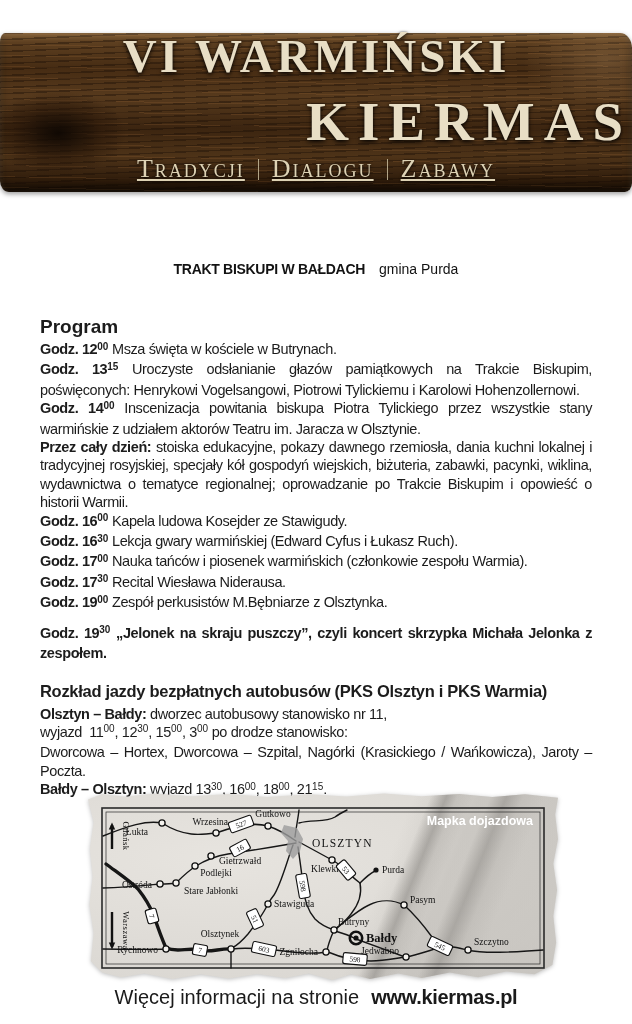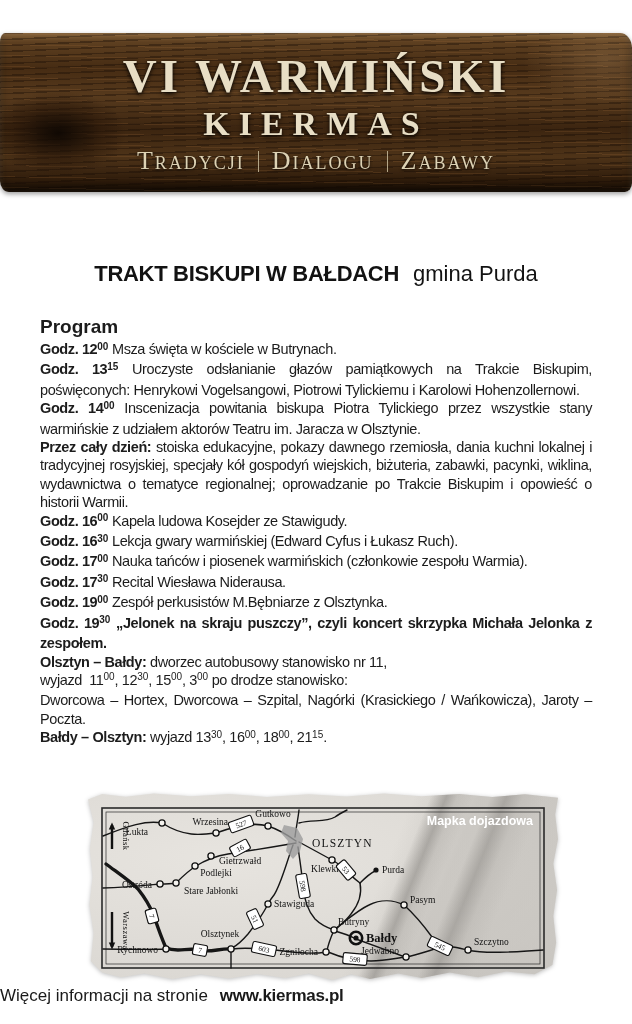--- a/index.html
+++ b/index.html
@@ -9,42 +9,42 @@
   
   .plank{position:absolute;top:33px;left:0;width:632px;height:159px;text-align:center;
     background:
       radial-gradient(ellipse 95px 58px at 58px 100px, rgba(12,6,2,.92) 0%, rgba(40,22,8,.55) 45%, transparent 72%),
       radial-gradient(ellipse 120px 60px at 96% 18%, rgba(196,156,108,.28), transparent 70%),
       repeating-linear-gradient(177.5deg, rgba(22,11,4,.38) 0px, rgba(22,11,4,.38) 1.5px, rgba(0,0,0,0) 1.5px, rgba(0,0,0,0) 6px),
       repeating-linear-gradient(181deg, rgba(160,106,56,.20) 0 1px, transparent 1px 11px),
       linear-gradient(180deg,#7d5a33 0%,#5d3f20 6%,#462c13 22%,#573a1d 40%,#3c2510 60%,#4e3318 78%,#2c1a0a 94%,#1f1206 100%);
     border-radius:5px 12px 7px 9px / 9px 15px 9px 11px;
     box-shadow:0 2px 5px rgba(0,0,0,.4), inset 0 2px 6px rgba(255,228,185,.16), inset 0 -5px 9px rgba(0,0,0,.55);}
-  .title1{padding-top:20px;font-family:"Liberation Serif",serif;font-weight:700;font-size:47px;line-height:1.0;
+  .title1{font-family:"Liberation Serif",serif;font-weight:700;font-size:47px;line-height:1.0;
           letter-spacing:3px;color:#e8dec5;text-shadow:0 2px 4px rgba(0,0,0,.85),0 0 2px rgba(0,0,0,.5);}
-  .title2{font-family:"Liberation Serif",serif;font-weight:700;font-size:34px;line-height:1.0;margin-top:7px;
-          letter-spacing:9px;color:#e8dec5;text-shadow:0 2px 4px rgba(0,0,0,.85),0 0 2px rgba(0,0,0,.5);}
+  .title2{font-family:"Liberation Serif",serif;font-weight:700;font-size:55px;line-height:1.0;margin-top:14px;
+          letter-spacing:9px;color:#e8dec5;text-shadow:0 2px 4px rgba(0,0,0,.85),0 0 2px rgba(0,0,0,.5);text-align:right;}
   .subtitle{margin-top:7px;font-family:"Liberation Serif",serif;font-variant:small-caps;font-size:26px;line-height:1;
-            letter-spacing:2px;color:#ddd2b4;text-shadow:0 1px 3px rgba(0,0,0,.8);}
+            letter-spacing:2px;color:#ddd2b4;text-shadow:0 1px 3px rgba(0,0,0,.8);text-decoration:underline;}
   .sep{display:inline-block;width:1px;height:21px;background:#c8bc9d;margin:0 13px;vertical-align:-3px;opacity:.85;}
 
   
   .date{position:absolute;top:204px;left:0;right:0;text-align:center;
         font-size:41px;font-weight:700;letter-spacing:-1px;color:#121212;}
-  .location{position:absolute;top:261px;left:0;right:0;text-align:center;font-size:22px;color:#121212;}
+  .location{position:absolute;top:261px;left:0;right:0;text-align:center;font-size:14px;color:#121212;}
   .loc-b{font-weight:700;letter-spacing:-.3px;}
   .loc-n{margin-left:14px;font-weight:400;}
 
   
   .content{position:absolute;top:316px;left:40px;width:552px;}
   .h-program{margin:0 0 3px 0;font-size:19px;line-height:21px;font-weight:700;}
   .para{margin:0;font-size:14.5px;line-height:18.4px;letter-spacing:-.4px;text-align:justify;}
   .bb{font-weight:700;}
   .sup{font-size:10px;position:relative;top:-4.5px;letter-spacing:0;}
-  .highlight{}
+  .highlight{margin-top:10px;}
   .h-bus{margin:18px 0 3px 0;font-size:16.5px;line-height:21px;font-weight:700;letter-spacing:-.3px;}
   .bus-list p:last-child{}
 
   
   .map-wrap{position:absolute;top:792px;left:88px;width:470px;height:188px;filter:drop-shadow(0 1px 2px rgba(0,0,0,.25));}
   .paper{position:absolute;inset:0;
     background:
       linear-gradient(112deg, rgba(0,0,0,0) 63%, rgba(100,97,93,.38) 66%, rgba(150,147,142,.22) 68%, rgba(0,0,0,0) 71%,
                       rgba(0,0,0,0) 74%, rgba(108,105,101,.34) 77%, rgba(168,165,160,.22) 80%, rgba(0,0,0,0) 84%),
       linear-gradient(112deg, rgba(0,0,0,0) 60%, rgba(178,175,170,.45) 72%, rgba(188,185,180,.5) 100%),
@@ -66,21 +66,21 @@
   .town-label.big{font-size:12.5px;font-weight:bold;}
   .shield{fill:#fff;stroke:#111;stroke-width:1.1;}
   .shield-label{font-family:"Liberation Serif",serif;font-size:7.5px;fill:#111;}
   .arrow-line{stroke:#111;stroke-width:2.4;}
   .arrow-head{fill:#111;}
   .arrow-label{font-family:"Liberation Serif",serif;font-size:8.5px;fill:#111;letter-spacing:.5px;}
   .city-label{font-family:"Liberation Serif",serif;font-size:11.5px;letter-spacing:1.2px;fill:#111;}
   .badge{font-family:"Liberation Sans",sans-serif;font-size:12.5px;font-weight:bold;fill:#fff;}
 
   
-  .footer{position:absolute;top:986px;left:0;right:0;font-size:17px;color:#1a1a1a;}
+  .footer{position:absolute;top:986px;left:0;right:0;text-align:center;font-size:20px;color:#1a1a1a;}
   .footer .link{font-weight:700;margin-left:12px;letter-spacing:-.3px;}
 </style>
 </head>
 <body>
 
 <div class="page">
 
   <header class="plank">
     <div class="title1">VI WARMIŃSKI</div>
     <div class="title2">KIERMAS</div>
@@ -101,20 +101,21 @@
         <p class="para"><span class="bb">Godz. 13</span><span class="bb sup">15</span><span class=""> Uroczyste odsłanianie głazów pamiątkowych na Trakcie Biskupim, poświęconych: Henrykowi Vogelsangowi, Piotrowi Tylickiemu i Karolowi Hohenzollernowi.</span></p>
         <p class="para"><span class="bb">Godz. 14</span><span class="bb sup">00</span><span class=""> Inscenizacja powitania biskupa Piotra Tylickiego przez wszystkie stany warmińskie z udziałem aktorów Teatru im. Jaracza w Olsztynie.</span></p>
         <p class="para"><span class="bb">Przez cały dzień:</span><span class=""> stoiska edukacyjne, pokazy dawnego rzemiosła, dania kuchni lokalnej i tradycyjnej rosyjskiej, specjały kół gospodyń wiejskich, biżuteria, zabawki, pacynki, wiklina, wydawnictwa o tematyce regionalnej; oprowadzanie po Trakcie Biskupim i opowieść o historii Warmii.</span></p>
         <p class="para"><span class="bb">Godz. 16</span><span class="bb sup">00</span><span class=""> Kapela ludowa Kosejder ze Stawigudy.</span></p>
         <p class="para"><span class="bb">Godz. 16</span><span class="bb sup">30</span><span class=""> Lekcja gwary warmińskiej (Edward Cyfus i Łukasz Ruch).</span></p>
         <p class="para"><span class="bb">Godz. 17</span><span class="bb sup">00</span><span class=""> Nauka tańców i piosenek warmińskich (członkowie zespołu Warmia).</span></p>
         <p class="para"><span class="bb">Godz. 17</span><span class="bb sup">30</span><span class=""> Recital Wiesława Niderausa.</span></p>
         <p class="para"><span class="bb">Godz. 19</span><span class="bb sup">00</span><span class=""> Zespół perkusistów M.Bębniarze z Olsztynka.</span></p>
       </div>
     <p class="para highlight"><span class="bb">Godz. 19</span><span class="bb sup">30</span><span class="bb"> „Jelonek na skraju puszczy”, czyli koncert skrzypka Michała Jelonka z zespołem.</span></p>
+    <h2 class="h-bus">Rozkład jazdy bezpłatnych autobusów (PKS Olsztyn i PKS Warmia)</h2>
     <div class="bus-list">
         <p class="para"><span class="bb">Olsztyn – Bałdy:</span><span class=""> dworzec autobusowy stanowisko nr 11,</span></p>
         <p class="para"><span class="">wyjazd&nbsp; 11</span><span class=" sup">00</span><span class="">, 12</span><span class=" sup">30</span><span class="">, 15</span><span class=" sup">00</span><span class="">, 3</span><span class=" sup">00</span><span class=""> po drodze stanowisko:</span></p>
         <p class="para"><span class="">Dworcowa – Hortex, Dworcowa – Szpital, Nagórki (Krasickiego / Wańkowicza), Jaroty – Poczta.</span></p>
         <p class="para"><span class="bb">Bałdy – Olsztyn:</span><span class=""> wyjazd 13</span><span class=" sup">30</span><span class="">, 16</span><span class=" sup">00</span><span class="">, 18</span><span class=" sup">00</span><span class="">, 21</span><span class=" sup">15</span><span class="">.</span></p>
       </div>
   </div>
 
   <div class="map-wrap">
     <div class="paper"></div>

